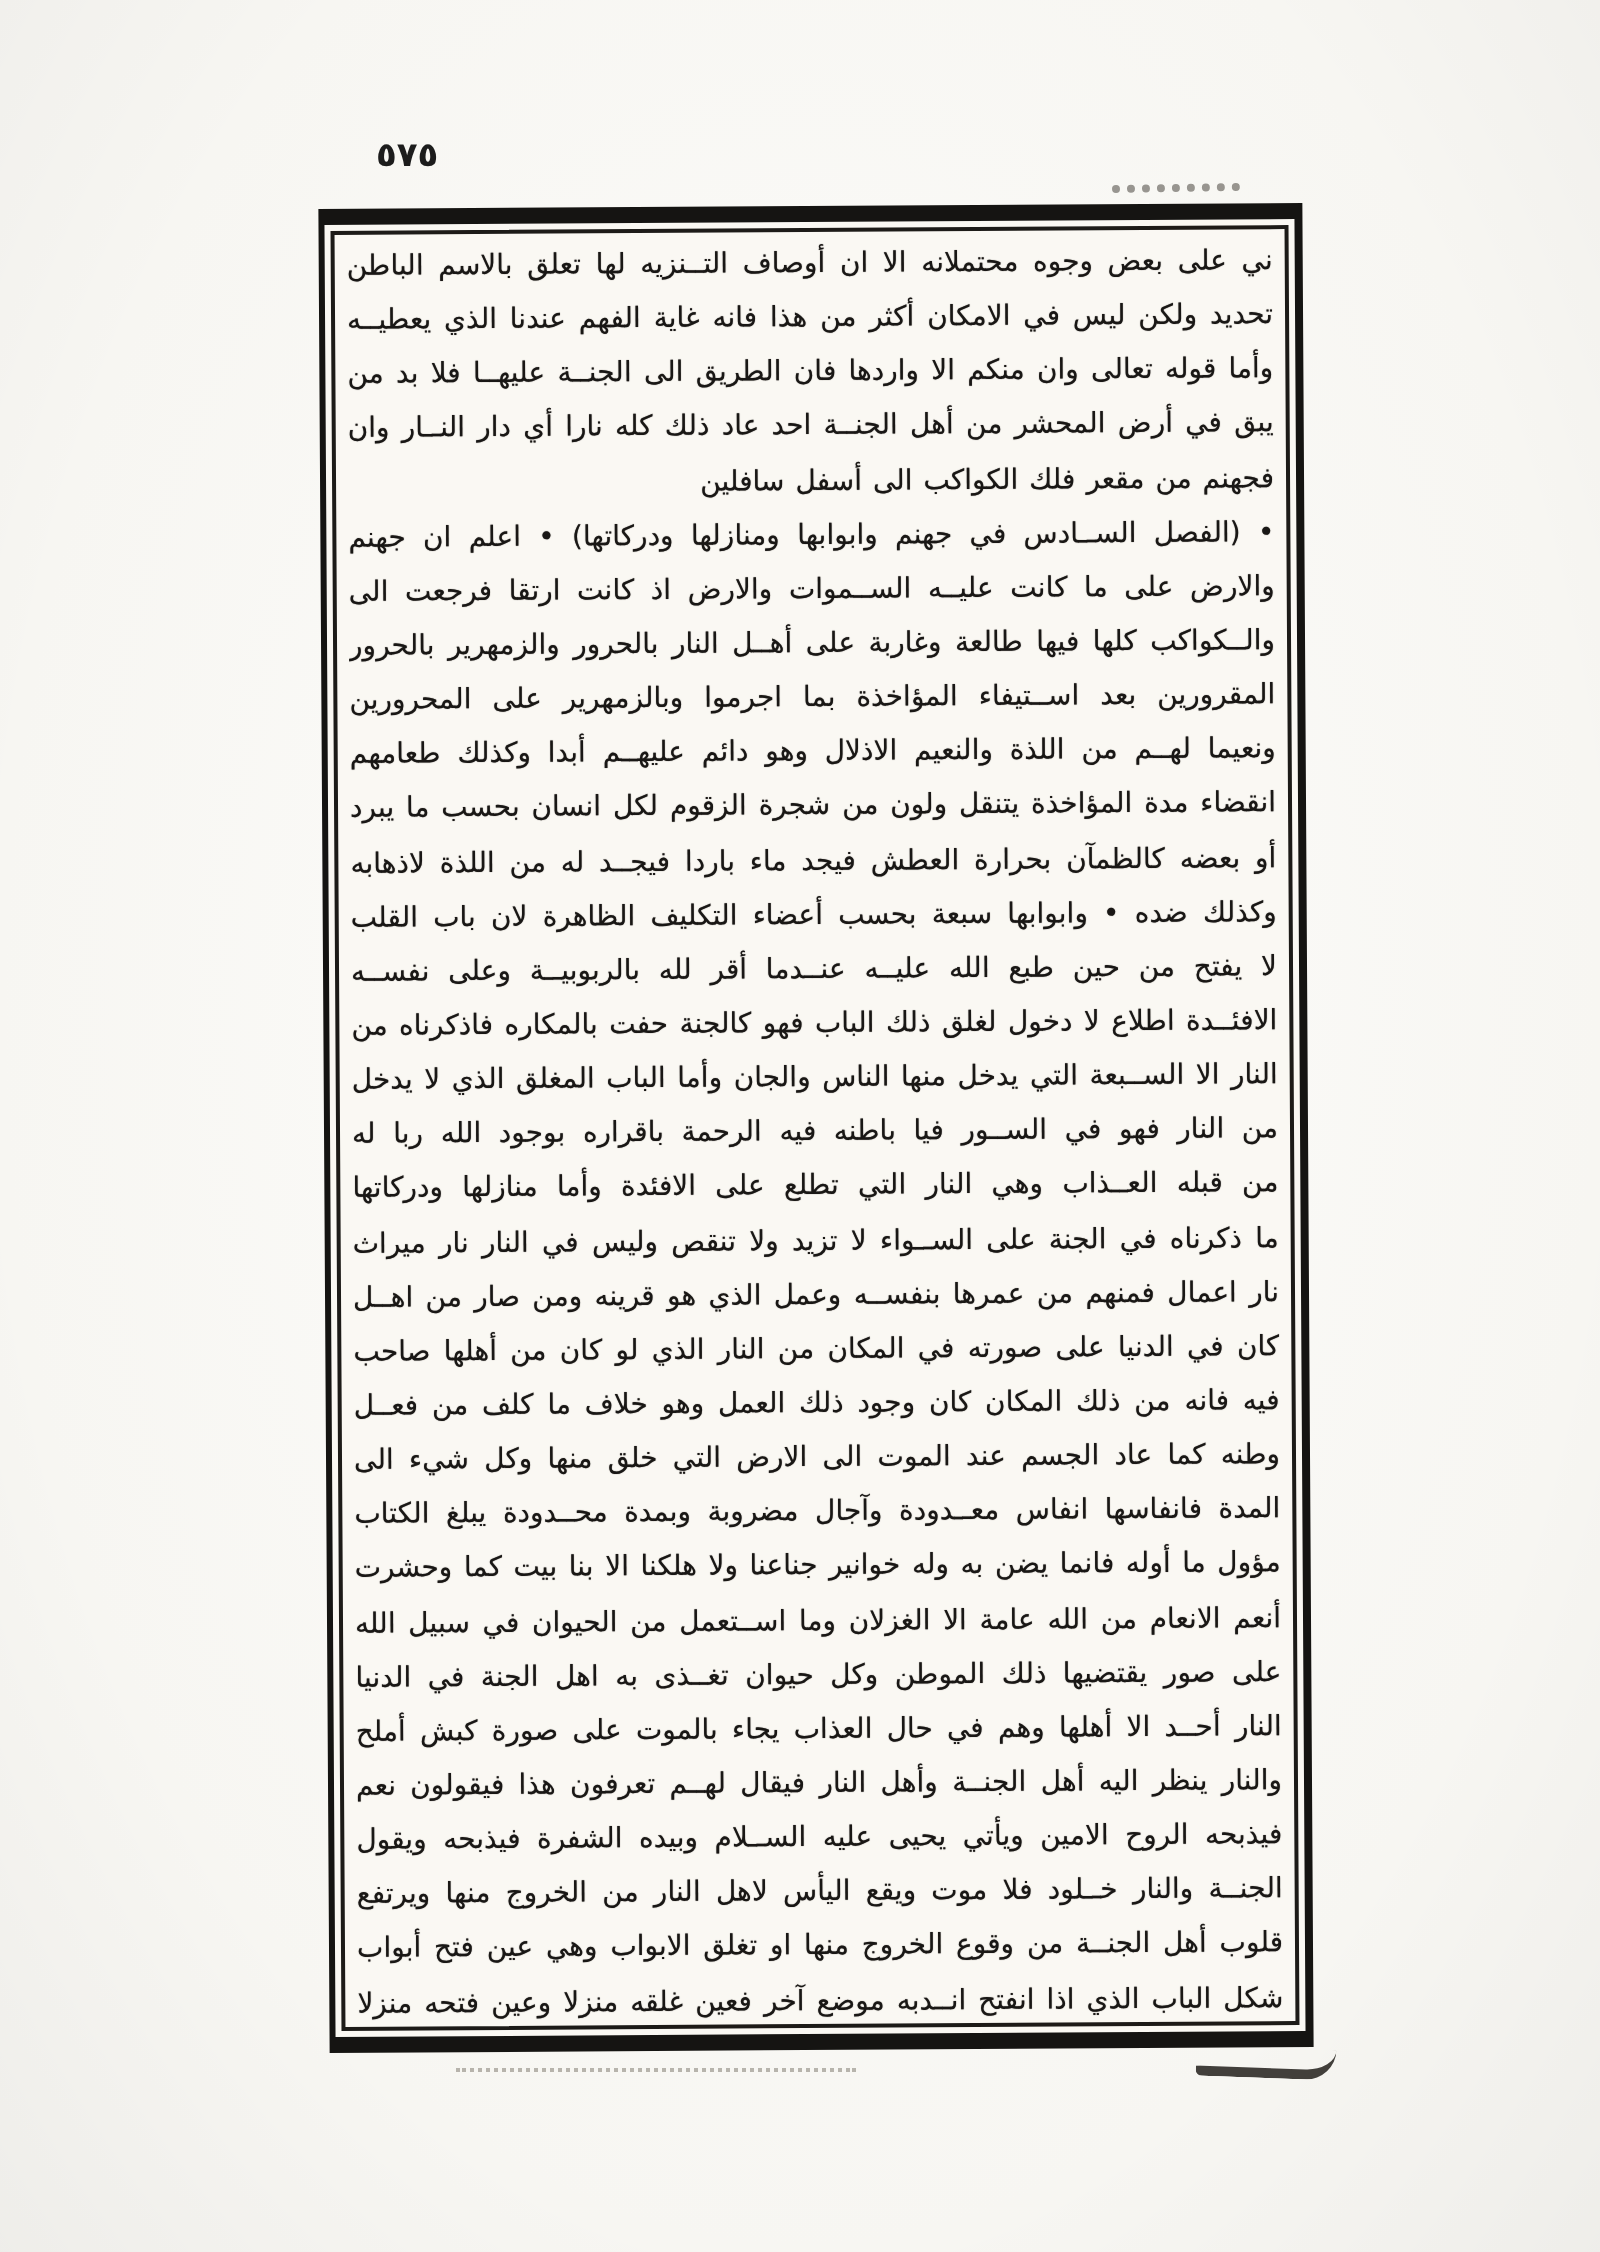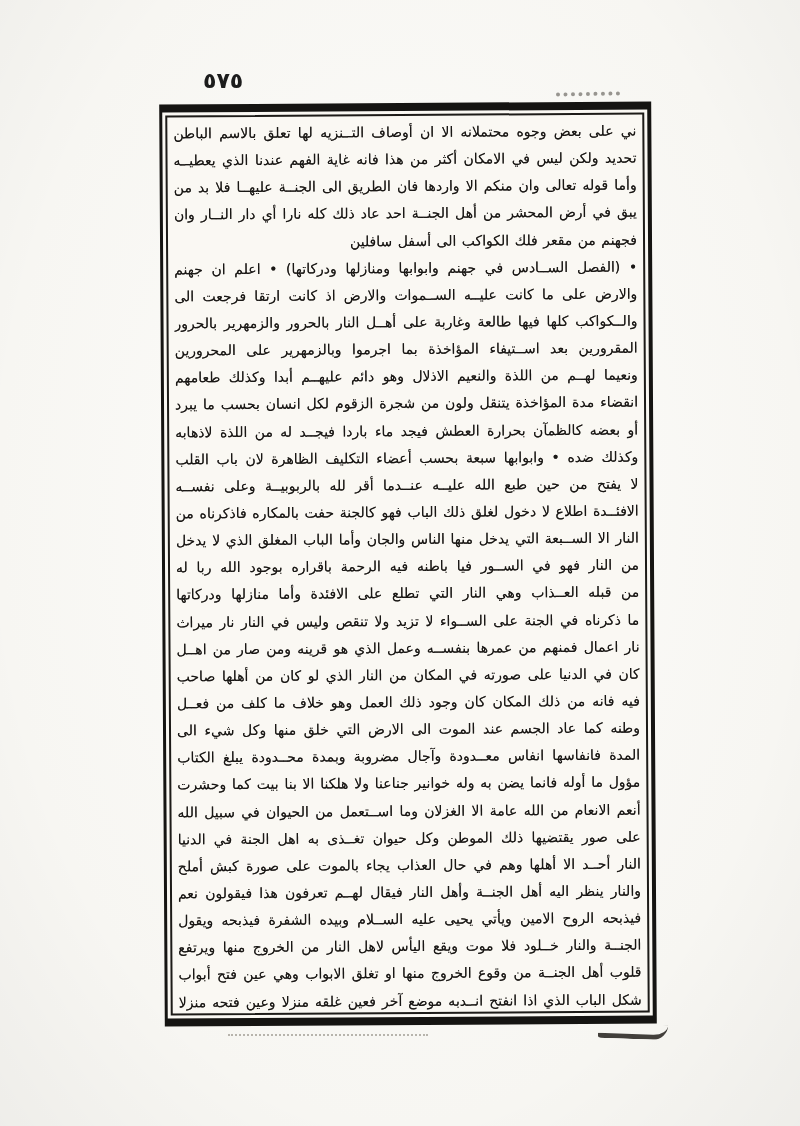--- a/index.html
+++ b/index.html
@@ -14,23 +14,23 @@
   .scan-page {
     position: relative;
     width: 800px;
     height: 1126px;
     background:
       radial-gradient(ellipse at 50% 45%, rgba(255,255,255,0.6) 0%, rgba(0,0,0,0.015) 70%, rgba(0,0,0,0.05) 100%),
       #fbfaf6;
   }
   .page-number {
     position: absolute;
-    left: 203px;
+    left: 188px;
     top: 68px;
-    font-size: 22px;
+    font-size: 17px;
     font-weight: bold;
     color: #1c1c1c;
     letter-spacing: 1px;
     direction: rtl;
     text-align: right;
   }
   .frame-outer {
     position: absolute;
     left: 162px;
     top: 103px;

